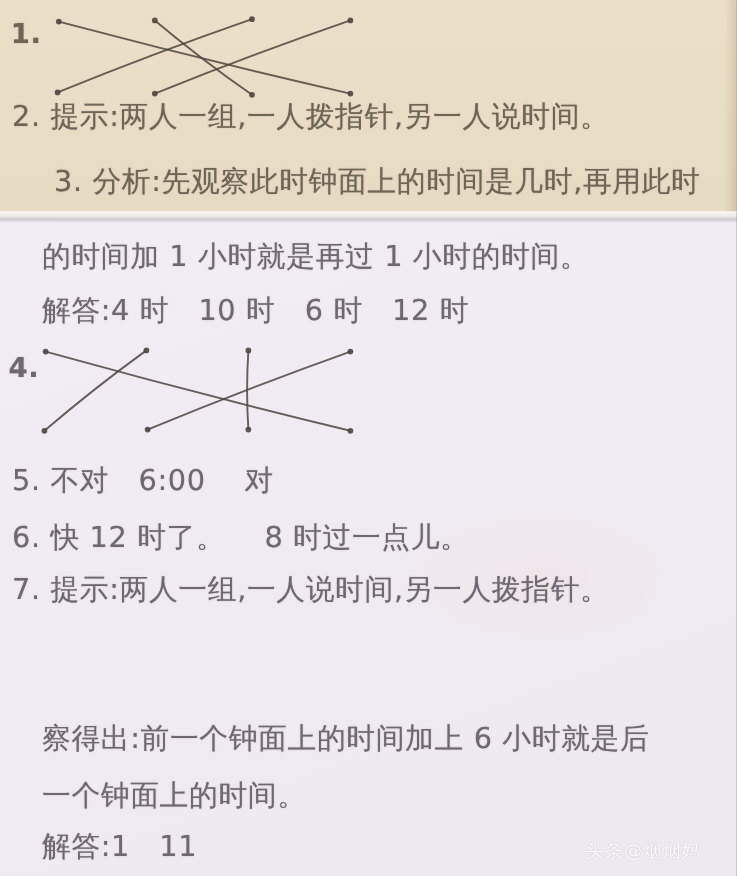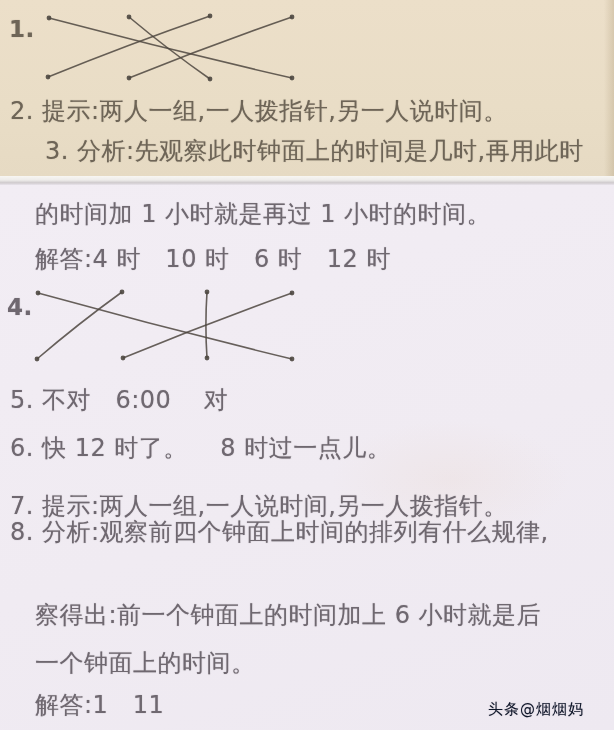--- a/index.html
+++ b/index.html
@@ -37,21 +37,21 @@
     white-space: pre;
     letter-spacing: 0.5px;
     line-height: 1.15;
   }
   .ink-top  { font-size: 24px; color: #6e6557; text-shadow: 0 0 1px rgba(110,101,87,0.55); }
   .ink-bot  { font-size: 24px; color: #6f6870; text-shadow: 0 0 1px rgba(111,104,112,0.55); }
   .num-label { font-size: 23px; font-weight: bold; }
   .watermark {
     position: absolute;
     font-size: 15px;
-    color: #0f172a;
+    color: #ffffff;
     letter-spacing: 1px;
     text-shadow: 0 0 1px rgba(143,135,149,0.6);
   }
 </style>
 </head>
 <body>
 
 <div class="page">
 
   <div class="section-top"></div>
@@ -85,37 +85,36 @@
         <circle cx="292" cy="293" r="2.4" fill="#4d4740" fill-opacity="0.9"></circle>
         <circle cx="37" cy="359" r="2.4" fill="#4d4740" fill-opacity="0.9"></circle>
         <circle cx="123" cy="358" r="2.4" fill="#4d4740" fill-opacity="0.9"></circle>
         <circle cx="207" cy="358" r="2.4" fill="#4d4740" fill-opacity="0.9"></circle>
         <circle cx="292" cy="359" r="2.4" fill="#4d4740" fill-opacity="0.9"></circle>
       </g>
     </svg>
 
   <div class="line ink-top num-label" style="left:9px;  top:16px;">1.</div>
 
-  <div class="line ink-top" style="left:10px; top:98px;">2. 提示:两人一组,一人拨指针,另一人说时间。</div>
+  <div class="line ink-top" style="left:10px; top:84px;">2. 提示:两人一组,一人拨指针,另一人说时间。</div>
 
   <div class="line ink-top" style="left:10px; top:138px;margin-left:35px;">3. 分析:先观察此时钟面上的时间是几时,再用此时</div>
 
   <div class="line ink-bot" style="left:35px; top:201px;">的时间加 1 小时就是再过 1 小时的时间。</div>
 
   <div class="line ink-bot" style="left:35px; top:246px;">解答:4 时   10 时   6 时   12 时</div>
 
   <div class="line ink-bot num-label" style="left:7px; top:294px;">4.</div>
 
   <div class="line ink-bot" style="left:10px; top:387px;">5. 不对   6:00    对</div>
 
   <div class="line ink-bot" style="left:10px; top:435px;">6. 快 12 时了。    8 时过一点儿。</div>
 
-  <div class="line ink-bot" style="left:10px; top:478px;margin-top:15px;">7. 提示:两人一组,一人说时间,另一人拨指针。</div>
+  <div class="line ink-bot" style="left:10px; top:478px;">7. 提示:两人一组,一人说时间,另一人拨指针。</div>
 
-  <div class="line ink-bot" style="left:10px; top:519px;">8. 分析:观察前四个钟面上时间的排列有什么规律,</div>
 
 
   <div class="line ink-bot" style="left:35px; top:602px;">察得出:前一个钟面上的时间加上 6 小时就是后</div>
 
   <div class="line ink-bot" style="left:35px; top:650px;">一个钟面上的时间。</div>
 
   <div class="line ink-bot" style="left:35px; top:692px;">解答:1   11</div>
 
   <div class="watermark" style="left:488px; top:700px;">头条@烟烟妈</div>
 

